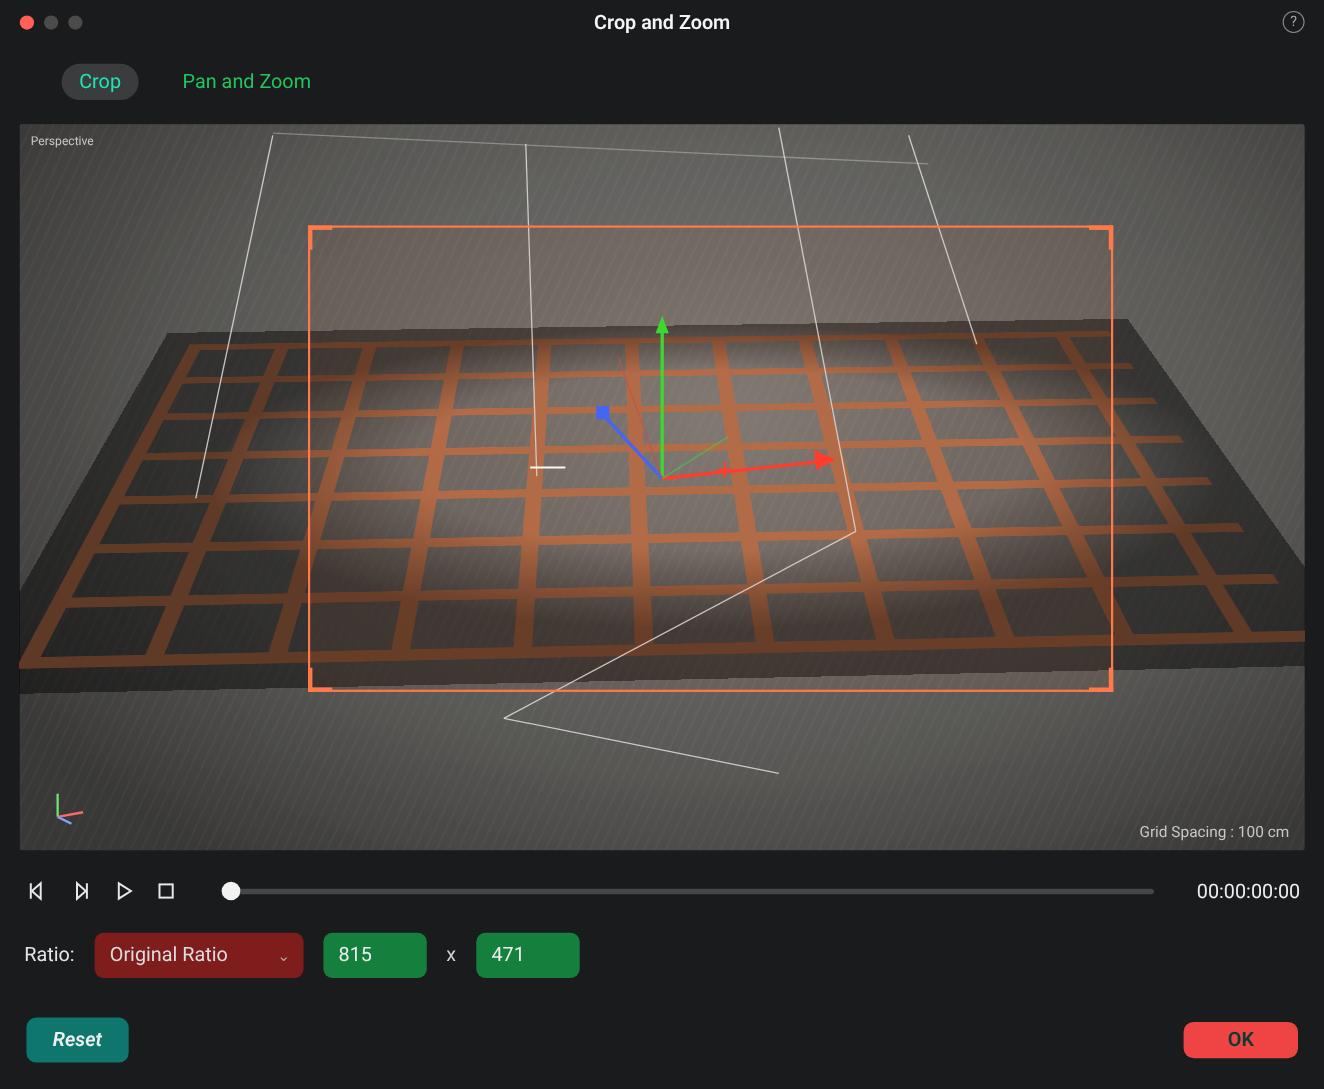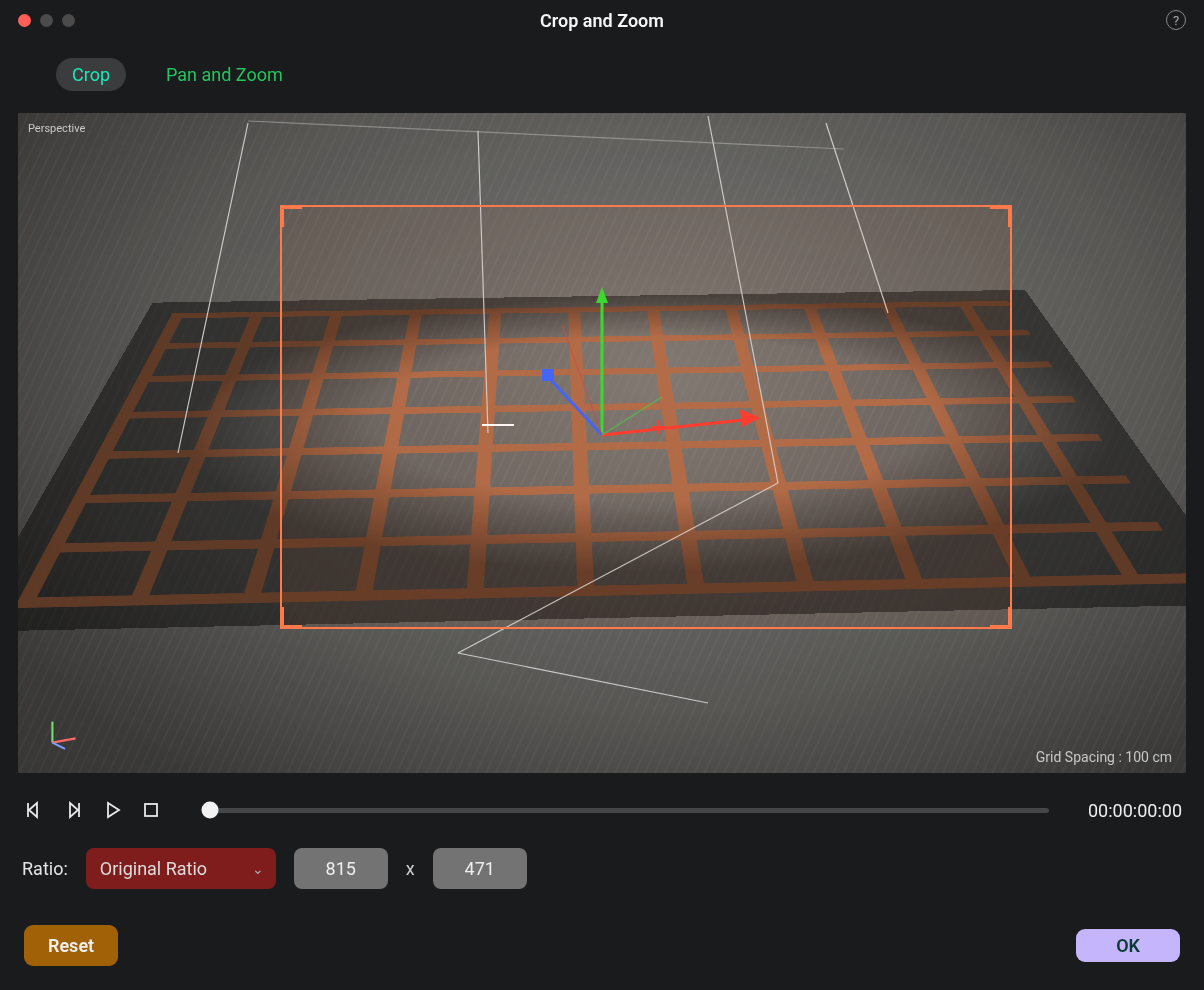--- a/index.html
+++ b/index.html
@@ -67,28 +67,28 @@
   .timeline { display:flex; align-items:center; flex:1; margin-left:24px; margin-right:24px; height:22px; }
   .timeline-track { position:relative; flex:1; height:5px; background:#454647; border-radius:3px; }
   .timeline-knob { position:absolute; top:50%; left:0; transform:translate(-50%,-50%); width:17px; height:17px; border-radius:50%; background:#f2f2f2; cursor:pointer; }
   .timecode { font-size:18px; color:#eee; font-variant-numeric: tabular-nums; }
 
   
   .ratio-row { display:flex; align-items:center; gap:18px; padding: 20px 22px 8px; font-size:18px; }
   .field-label { color:#e5e5e5; margin-right:0; }
   .select-wrap { position:relative; background:#7f1d1d; border-radius:8px; padding:10px 40px 10px 14px; color:#ddd; cursor:pointer; min-width:190px; }
   .select-caret { position:absolute; right:12px; top:50%; transform:translateY(-50%); color:#aaa; font-size:14px; }
-  .num-input { background:#737373; border:none; color:#eee; font-size:18px; border-radius:8px; padding:10px 14px; width:94px; text-align:center; outline:none; }
+  .num-input { background:#15803d; border:none; color:#eee; font-size:18px; border-radius:8px; padding:10px 14px; width:94px; text-align:left; outline:none; }
   .x-sep { color:#cfcfcf; }
 
   
   .footer { display:flex; justify-content:space-between; align-items:center; padding: 28px 24px 24px; }
   .btn { border:none; border-radius:9px; font-size:18px; font-weight:600; padding:10px 24px; cursor:pointer; }
-  .btn-reset { background:#a16207; color:#efefef; }
-  .btn-ok { background:#c4b5fd; color:#0a3a32; padding:6px 40px; }
+  .btn-reset { background:#0f766e; color:#efefef;font-style:italic; }
+  .btn-ok { background:#ef4444; color:#0a3a32; padding:6px 40px; }
 
   
   .mini-axes { position:absolute; left:26px; bottom:22px; width:42px; height:42px; }
 </style>
 </head>
 <body>
 
 <div class="titlebar">
   <div class="traffic-lights">
     <div class="tl red"></div>

